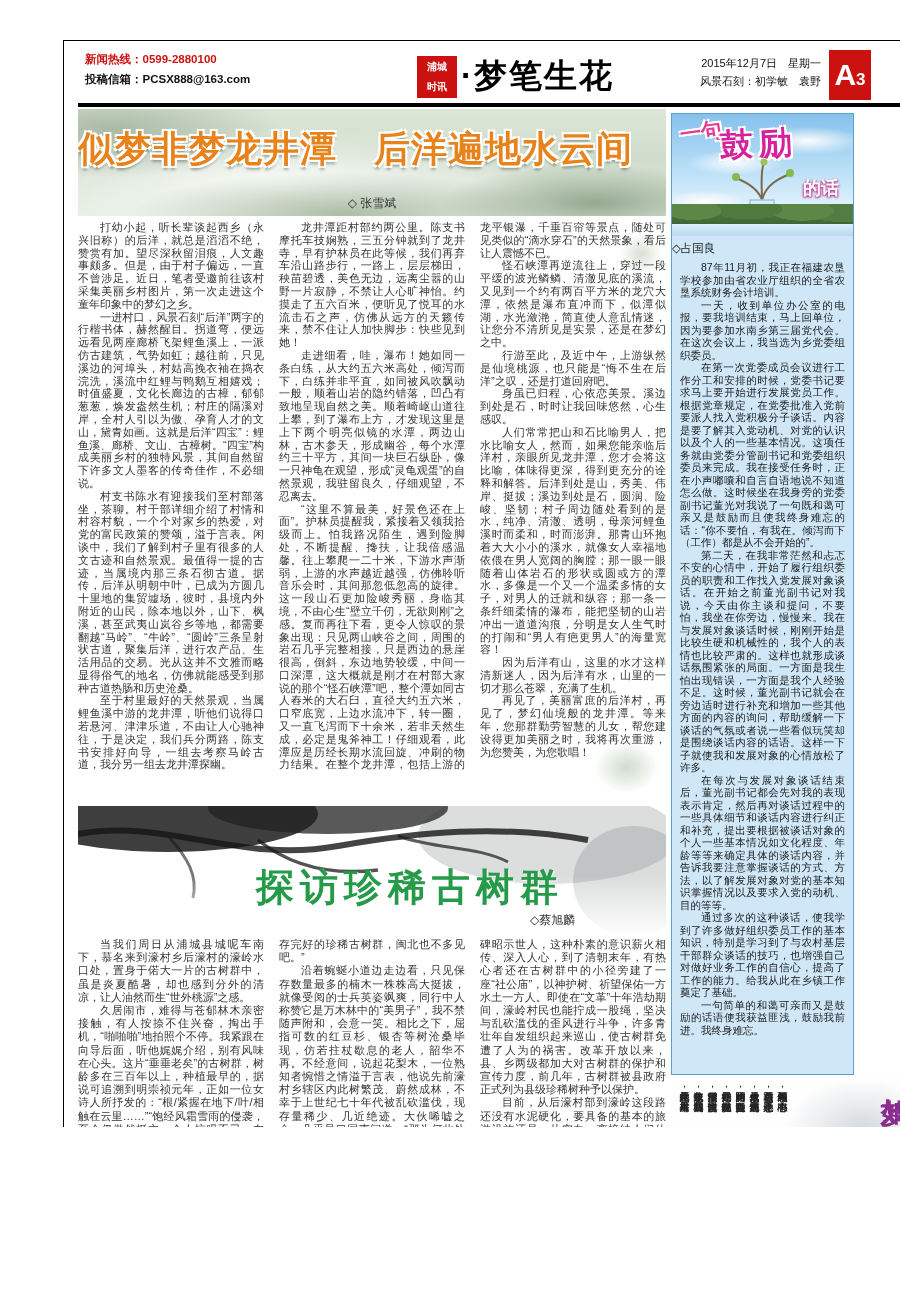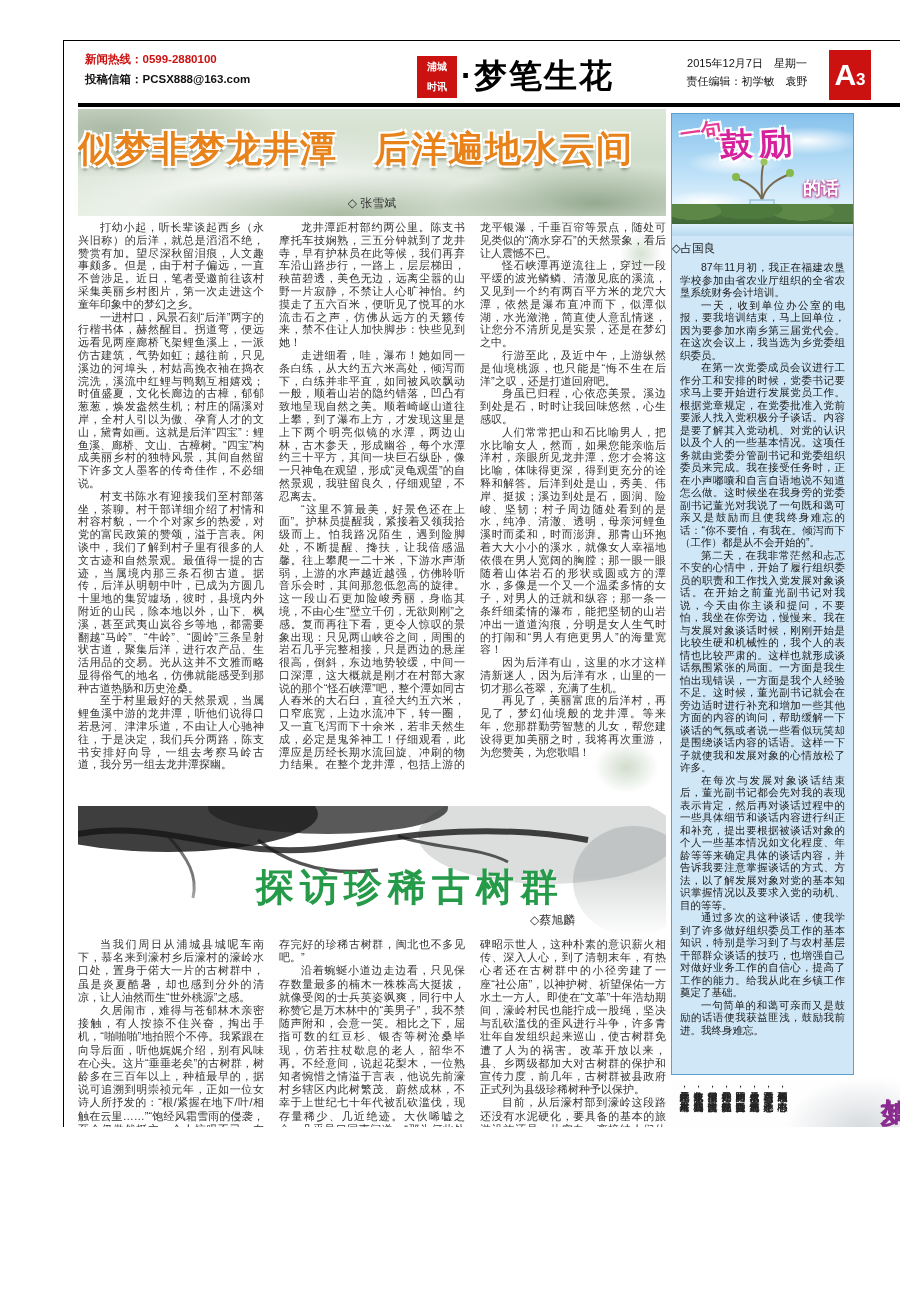--- a/index.html
+++ b/index.html
@@ -7,21 +7,21 @@
         font-family:"Liberation Sans","DejaVu Sans",sans-serif;color:#222;margin-left:23px;}
   .abs{position:absolute;}
   
   .frame{left:40px;top:40px;width:851px;height:1216px;border:1.5px solid #000;}
   
   .hotline{left:62px;top:52px;font-size:11.5px;font-weight:bold;color:#cc1111;}
   .mailbox{left:62px;top:72px;font-size:11.5px;font-weight:bold;color:#111;}
   .masthead-box{left:394px;top:56px;width:40px;height:42px;background:#cc1111;color:#fff;
     font-size:10px;font-weight:bold;line-height:20px;text-align:center;padding-top:1px;box-sizing:border-box;}
   .masthead-title{left:438px;top:54px;font-size:33px;font-weight:900;color:#000;letter-spacing:2px;}
-  .hdr-right{left:650px;top:54px;width:148px;text-align:center;font-size:11px;color:#111;line-height:18px;}
+  .hdr-right{left:650px;top:54px;width:148px;text-align:right;font-size:11px;color:#111;line-height:18px;}
   .badge{left:806px;top:50px;width:42px;height:50px;background:#cc1111;color:#fff;
     display:flex;align-items:center;justify-content:center;}
   .badge .bl{font-size:30px;font-weight:900;}
   .badge .bn{font-size:17px;font-weight:900;margin-top:10px;}
   .black-rule{left:55px;top:103px;width:834px;height:4px;background:#000;}
   
   .a1-banner{left:55px;top:109px;width:588px;height:107px;overflow:hidden;
     background:
       radial-gradient(ellipse 220px 55px at 88% 88%, rgba(85,115,80,.55), transparent 70%),
       radial-gradient(ellipse 300px 60px at 45% 98%, rgba(105,135,95,.5), transparent 70%),
@@ -102,21 +102,21 @@
 
   <div class="abs hotline">新闻热线：0599-2880100</div>
   <div class="abs mailbox">投稿信箱：PCSX888@163.com</div>
   <div class="abs masthead-box">
     <div>浦城</div>
     <div>时讯</div>
   </div>
   <div class="abs masthead-title">·梦笔生花</div>
   <div class="abs hdr-right">
     <div>2015年12月7日　星期一</div>
-    <div>责任编辑：初学敏　袁野</div>
+    <div>风景石刻：初学敏　袁野</div>
   </div>
   <div class="abs badge">
     <span class="bl">A</span>
     <span class="bn">3</span>
   </div>
   <div class="abs black-rule"></div>
 
   <div class="abs a1-banner">
     <div class="a1-title">似梦非梦龙井潭　后洋遍地水云间</div>
     <div class="a1-author">◇ 张雪斌</div>

